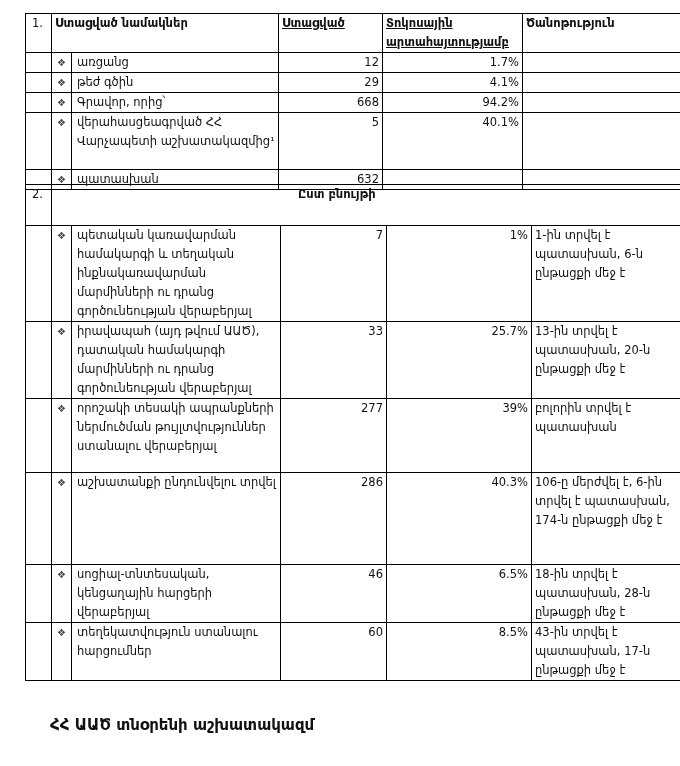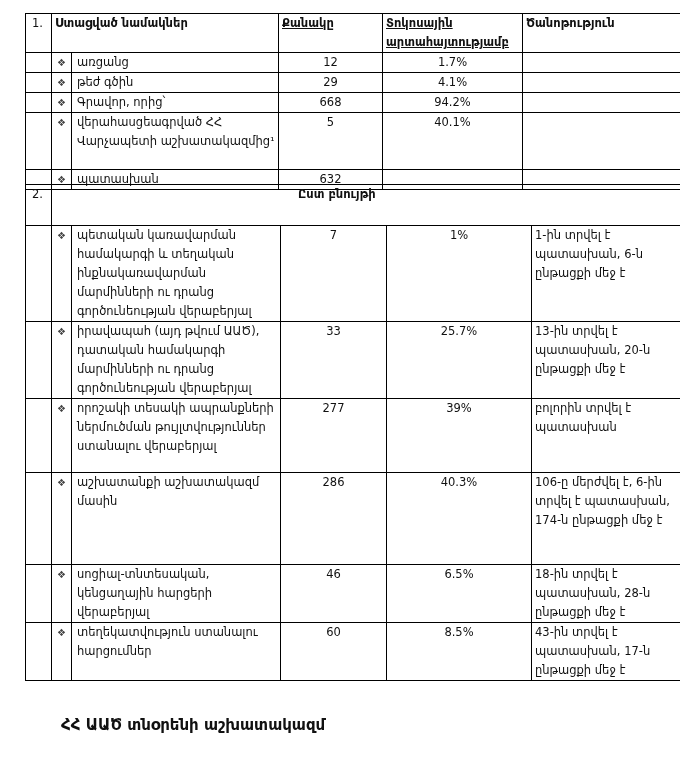--- a/index.html
+++ b/index.html
@@ -1,45 +1,45 @@
 <!DOCTYPE html>
 <html><head>
 <meta charset="utf-8">
 <style>
   body { margin:0; background:#fff; width:680px; height:766px; position:relative; font-family:"DejaVu Sans","Liberation Sans",sans-serif; color:#111; }
   table { border-collapse:collapse; position:absolute; left:25px; table-layout:fixed; }
   td { border:1px solid #000; font-size:11.5px; line-height:19px; vertical-align:top; padding:0 3px; }
   .num { text-align:left; padding-left:6px; }
   .bul { width:10px; text-align:center; font-size:10px; color:#444; padding:0; border-right:1px solid #000; }
-  .c { text-align:center; }
+  .c { text-align:right; }
   .hdr { font-weight:bold; text-align:left; }
   .sec-title { font-weight:bold; padding-left:246px; height:40px; }
   .t1 td.txt { padding-left:5px; }
   #tbl1 { top:13px; width:655px; }
   #tbl2 { top:184px; width:655px; }
-  .footer { position:absolute; left:61px; top:716px; font-size:15px; font-weight:bold; }
+  .footer { position:absolute; left:50px; top:716px; font-size:15px; font-weight:bold; }
   .und { text-decoration:underline; }
 </style>
 </head>
 <body>
 
 <table id="tbl1" class="t1">
   <colgroup>
       <col style="width:26px">
       <col style="width:20px">
       <col style="width:207px">
       <col style="width:104px">
       <col style="width:140px">
       <col style="width:158px">
     </colgroup>
   <tbody>
       <tr style="height:39px">
     <td class="num">1.</td>
     <td colspan="2" class="hdr">Ստացված նամակներ</td>
-    <td class="hdr"><span class="und">Քանակը</span></td>
+    <td class="hdr"><span class="und">Ստացված</span></td>
     <td class="hdr"><span class="und">Տոկոսային արտահայտությամբ</span></td>
     <td class="hdr">Ծանոթություն</td>
   </tr>
   <tr>
     <td></td>
         <td class="bul">❖</td>
     <td class="txt">առցանց</td>
     <td class="c">12</td>
     <td class="c">1.7%</td>
     <td></td>
@@ -113,21 +113,21 @@
     <td></td>
         <td class="bul">❖</td>
     <td style="padding-left:5px">որոշակի տեսակի ապրանքների ներմուծման թույլտվություններ ստանալու վերաբերյալ</td>
     <td class="c">277</td>
     <td class="c">39%</td>
     <td>բոլորին տրվել է պատասխան</td>
   </tr>
   <tr style="height:92px">
     <td></td>
         <td class="bul">❖</td>
-    <td style="padding-left:5px">աշխատանքի աշխատակազմ մասին</td>
+    <td style="padding-left:5px">աշխատանքի ընդունվելու տրվել</td>
     <td class="c">286</td>
     <td class="c">40.3%</td>
     <td>106-ը մերժվել է, 6-ին տրվել է պատասխան, 174-ն ընթացքի մեջ է</td>
   </tr>
   <tr style="height:58px">
     <td></td>
         <td class="bul">❖</td>
     <td style="padding-left:5px">սոցիալ-տնտեսական, կենցաղային հարցերի վերաբերյալ</td>
     <td class="c">46</td>
     <td class="c">6.5%</td>

